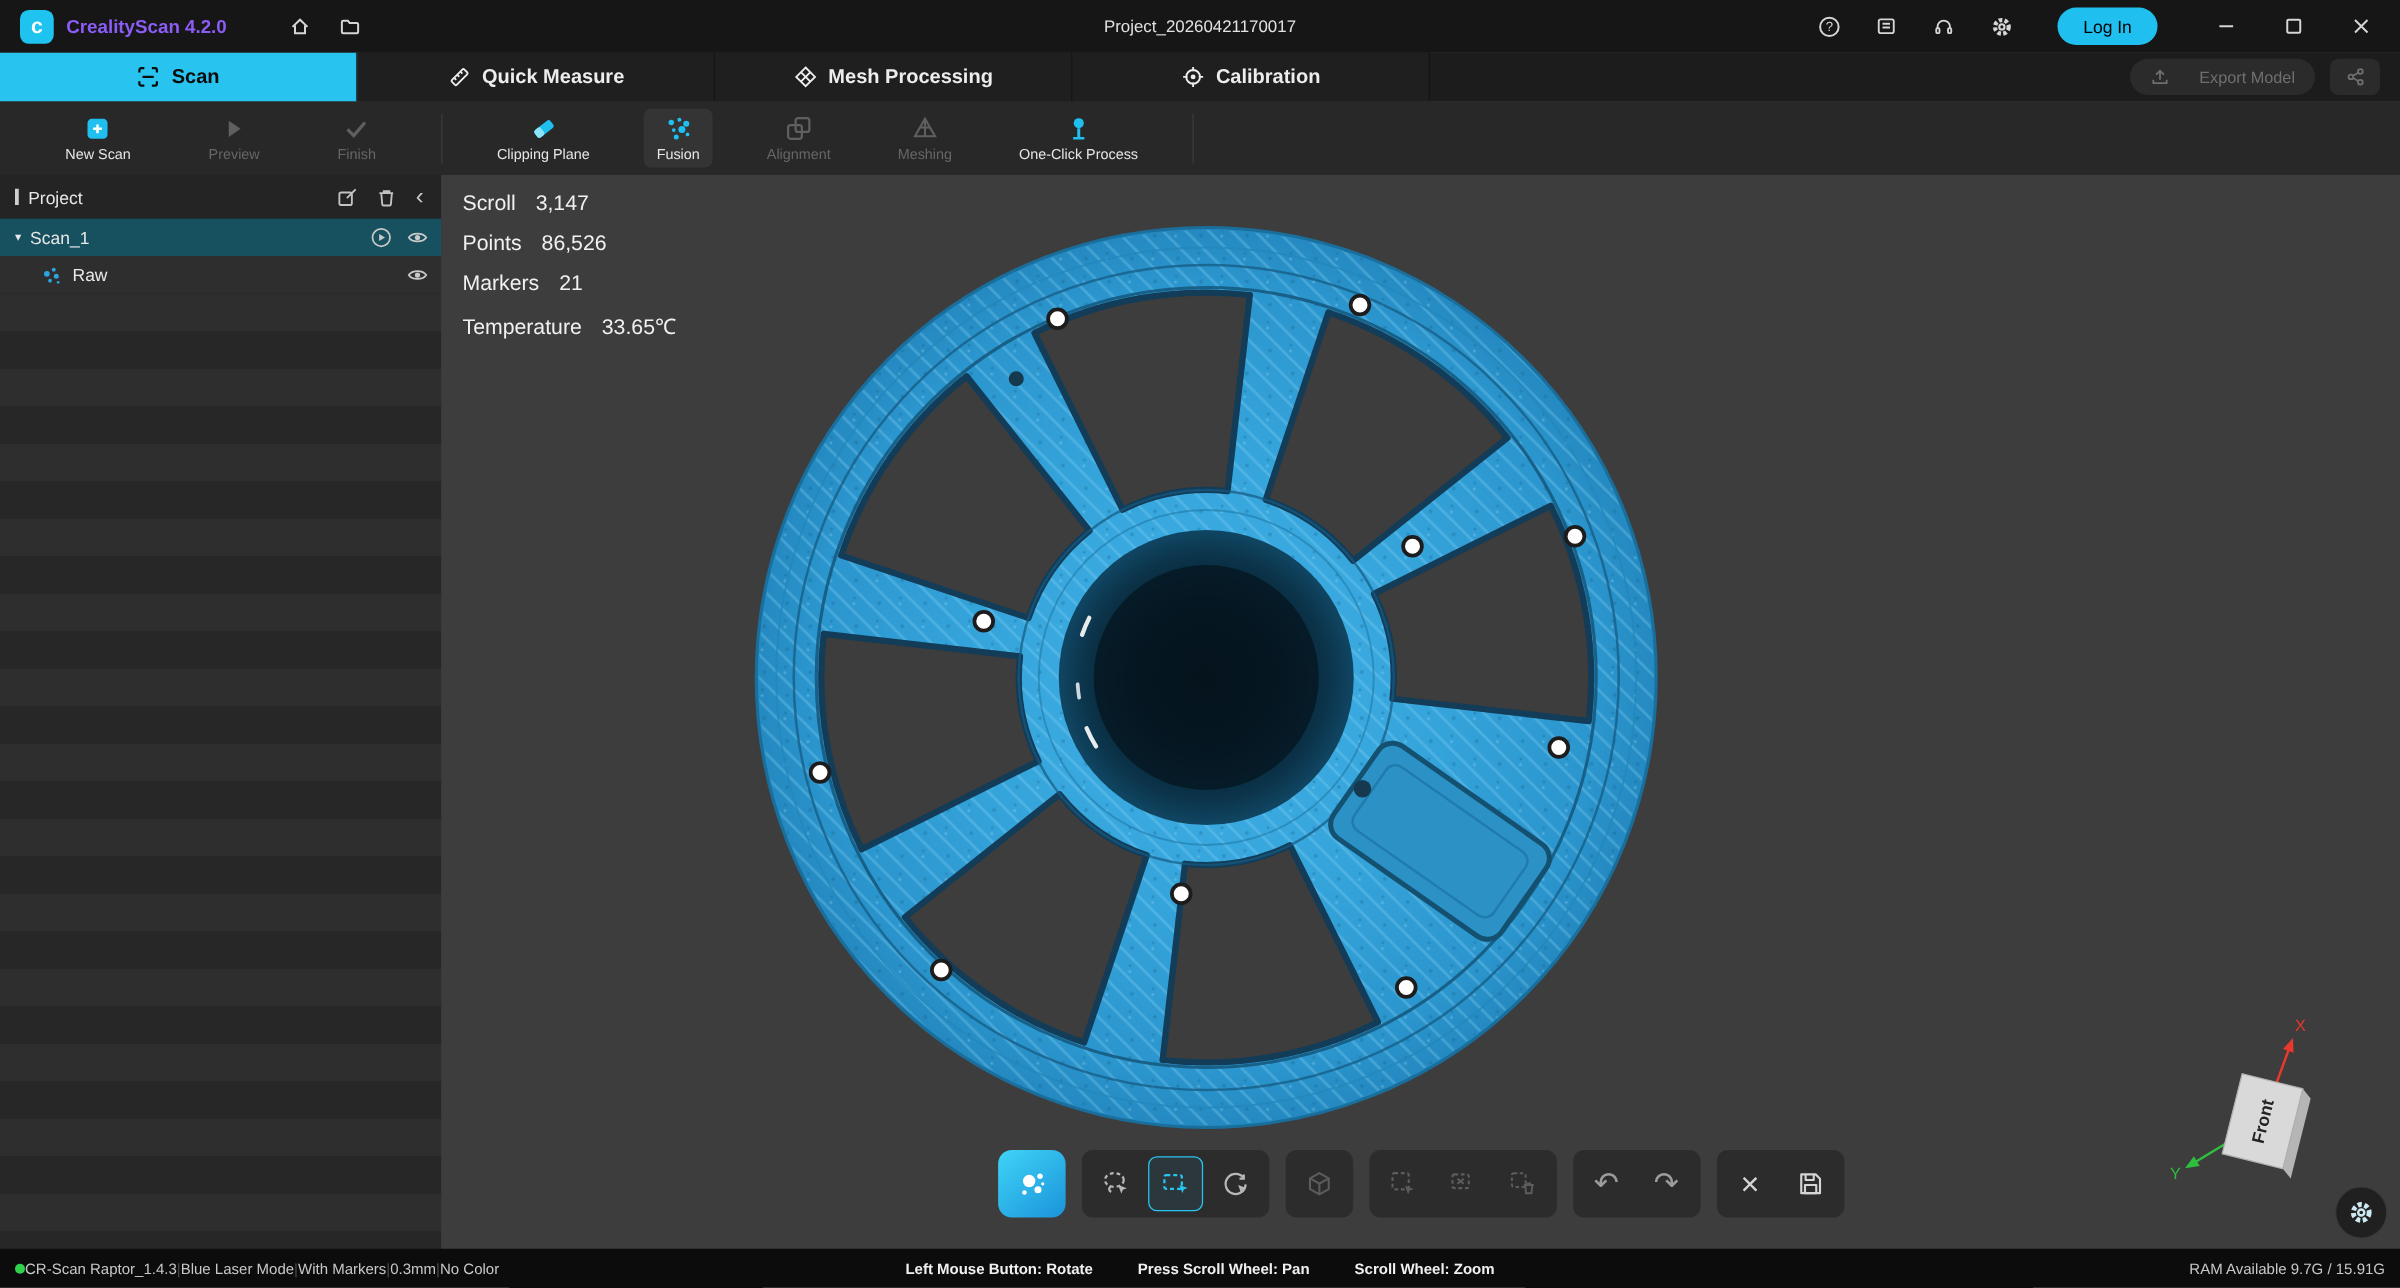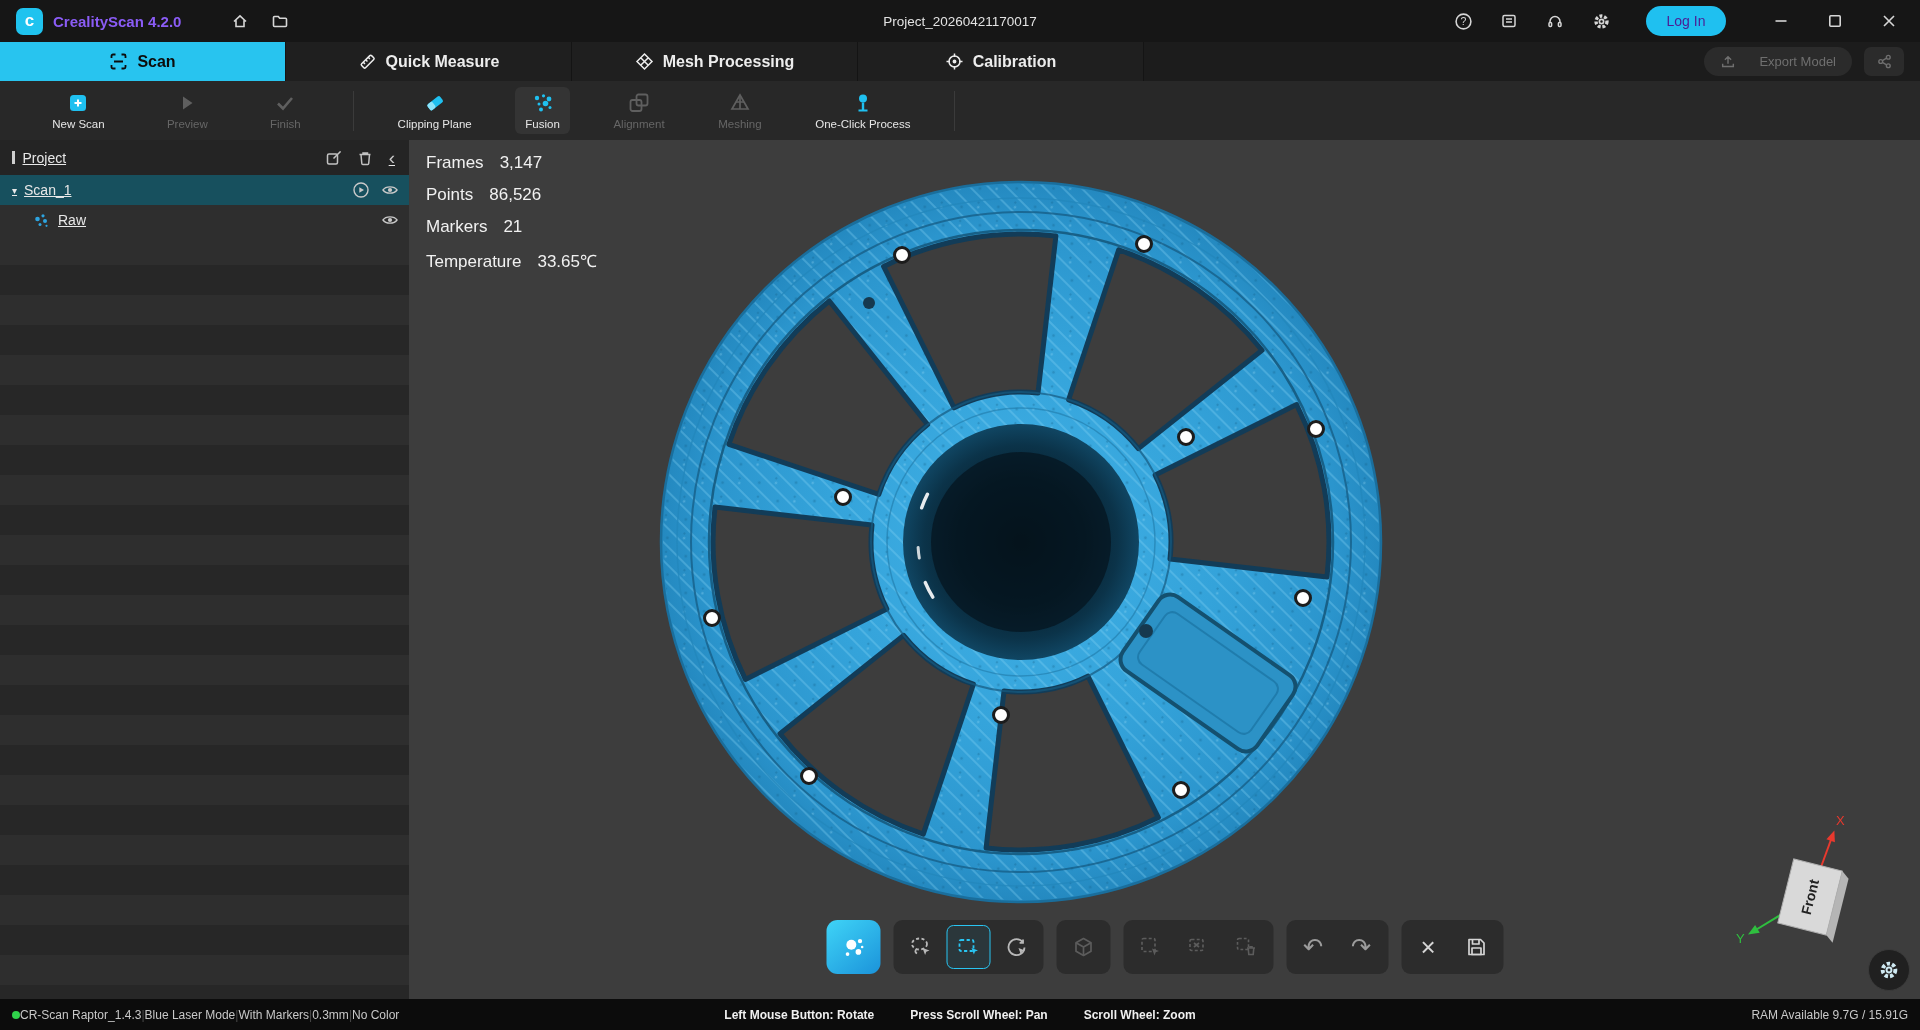--- a/index.html
+++ b/index.html
@@ -9,21 +9,21 @@
   button { background:none; border:none; font-family:inherit; color:inherit; cursor:pointer; }
 
   
   .titlebar { height:42px; background:#161616; display:flex; align-items:center; position:relative; padding:0 16px; }
   .logo { width:27px; height:27px; border-radius:7px; background:#1fc3ef; color:#fff; display:flex; align-items:center; justify-content:center; font-weight:bold; font-size:17px; flex:none; }
   .appname { font-size:15px; font-weight:bold; color:#8b5cf6; margin-left:10px; white-space:nowrap; }
   .tb-left-icons { display:flex; gap:10px; margin-left:44px; }
   .tb-icon { width:30px; height:30px; display:flex; align-items:center; justify-content:center; color:#d6d6d6; border-radius:5px; }
   .proj-title { position:absolute; left:50%; top:50%; transform:translate(-50%,-50%); font-size:13.5px; color:#e2e2e2; }
   .tb-right { margin-left:auto; display:flex; align-items:center; gap:16px; }
-  .login-btn { width:80px; height:30px; border-radius:15px; background:#1fc0f0; color:#4c1d95; font-size:14px; display:flex; align-items:center; justify-content:center; margin:0 14px; }
+  .login-btn { width:80px; height:30px; border-radius:15px; background:#1fc0f0; color:#000000; font-size:14px; display:flex; align-items:center; justify-content:center; margin:0 14px; }
   .win-btns { display:flex; gap:24px; align-items:center; margin-left:10px; }
 
   
   .tabbar { height:39px; background:#1c1c1c; display:flex; align-items:stretch; }
   .tab { width:286px; display:flex; align-items:center; justify-content:center; gap:9px; font-size:16px; font-weight:bold; color:#ededed; background:#1f1f1f; border-right:1px solid #141414; }
   .tab .tabicon { color:#ededed; }
   .tab.active { background:#28c4ef; color:#0c0c0c; }
   .tab.active .tabicon { color:#0c0c0c; }
   .tab-actions { margin-left:auto; display:flex; align-items:center; gap:12px; padding-right:16px; }
   .export-btn { height:29px; padding:0 16px; border-radius:15px; background:#2b2b2b; color:#6f6f6f; font-size:13px; display:flex; align-items:center; gap:23px; }
@@ -37,21 +37,21 @@
   .rsep { width:1px; height:40px; background:#3b3b3b; align-self:center; }
   .ritem { display:flex; flex-direction:column; align-items:center; gap:3px; padding:4px 10px; border-radius:6px; }
   .ritem.hl { background:#343434; }
   .rlabel { font-size:11.5px; color:#e6e6e6; white-space:nowrap; }
   .ritem.disabled .rlabel { color:#666; }
 
   
   .main { display:flex; height:859px; }
 
   
-  .sidebar { width:409px; background:#242424; display:flex; flex-direction:column; flex:none;text-decoration:underline; }
+  .sidebar { width:353px; background:#242424; display:flex; flex-direction:column; flex:none; }
   .sb-header { height:35px; display:flex; align-items:center; padding:0 12px; }
   .sb-accent { width:2.5px; height:13px; background:#cfcfcf; margin-right:8px; }
   .sb-title { font-size:14px; color:#e8e8e8; }
   .sb-tools { margin-left:auto; display:flex; align-items:center; gap:13px; color:#c2c2c2; }
   .sb-chevron { font-size:19px; line-height:1; color:#c9c9c9; padding:0 2px; }
   .row { height:30px; display:flex; align-items:center; font-size:14px; padding:0 10px 0 12px; }
   .row .expander { font-size:10px; margin-right:7px; color:#e8e8e8; }
   .row.sel { background:#17505e; }
   .row .right-icons { margin-left:auto; display:flex; align-items:center; gap:11px; }
   .row.child { padding-left:32px; }
@@ -330,21 +330,21 @@
             <circle cx="9" cy="9" r="2.1" fill="#c9c9c9" stroke="none"></circle>
           </svg>
       </span>
     </div>
     <div class="stripes"></div>
   </aside>
 
   <div class="viewport">
     <div class="stats">
       <div class="stat">
-          <span class="sl">Frames</span>
+          <span class="sl">Scroll</span>
           <span class="sv">3,147</span>
         </div>
       <div class="stat">
           <span class="sl">Points</span>
           <span class="sv">86,526</span>
         </div>
       <div class="stat">
           <span class="sl">Markers</span>
           <span class="sv">21</span>
         </div>

